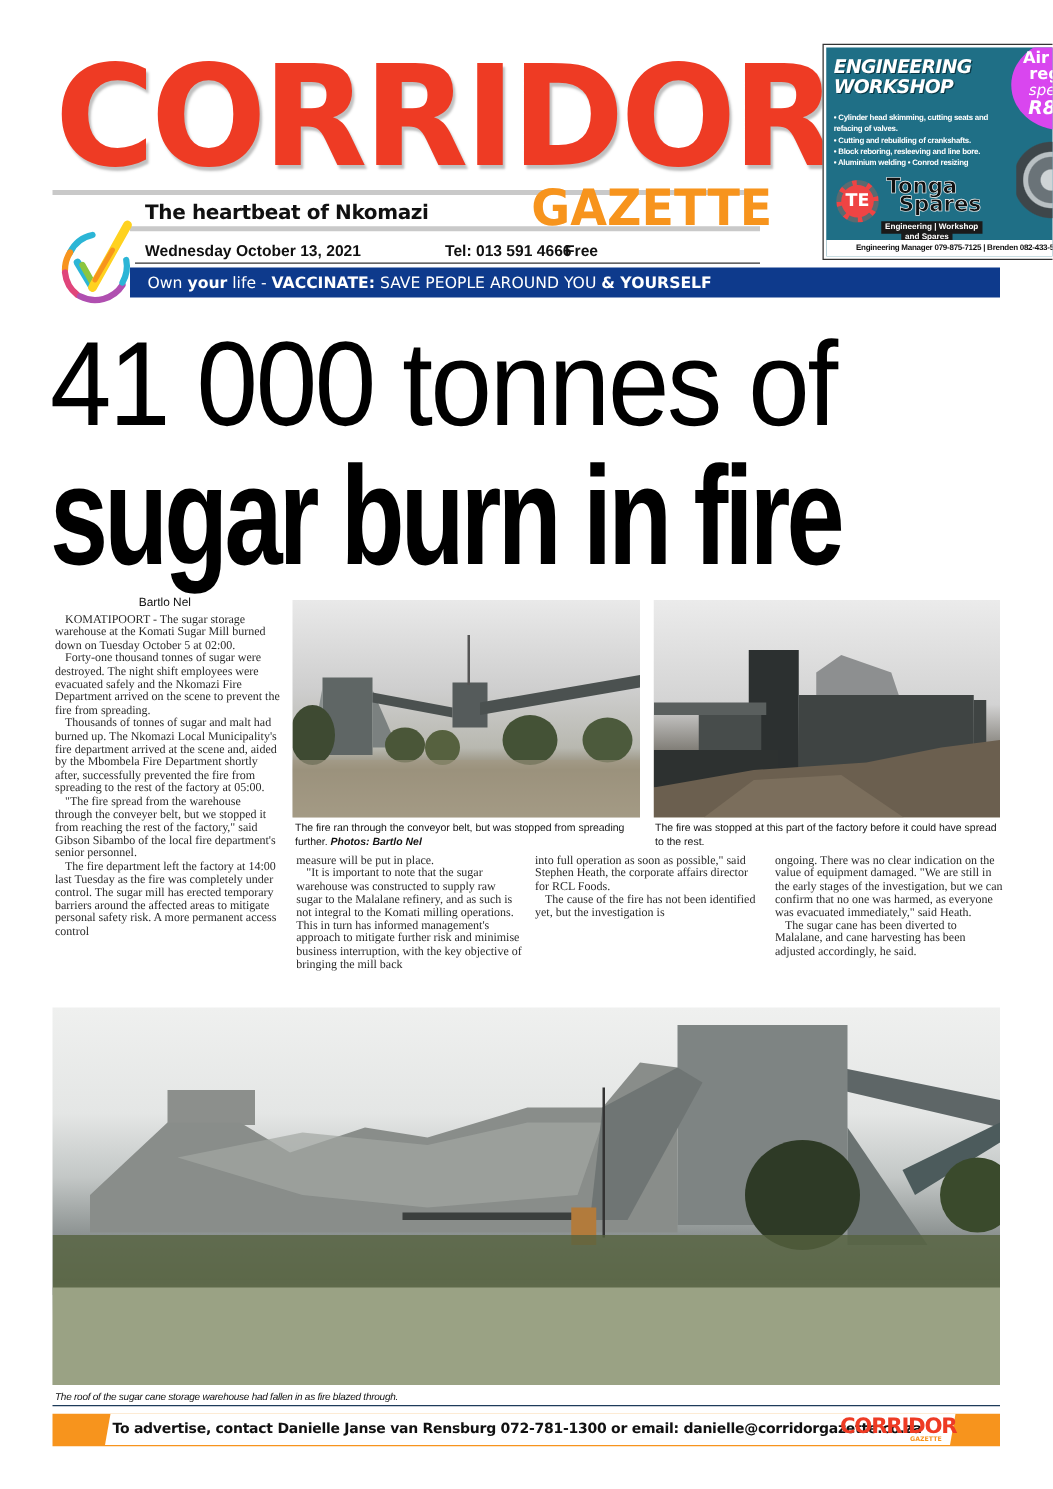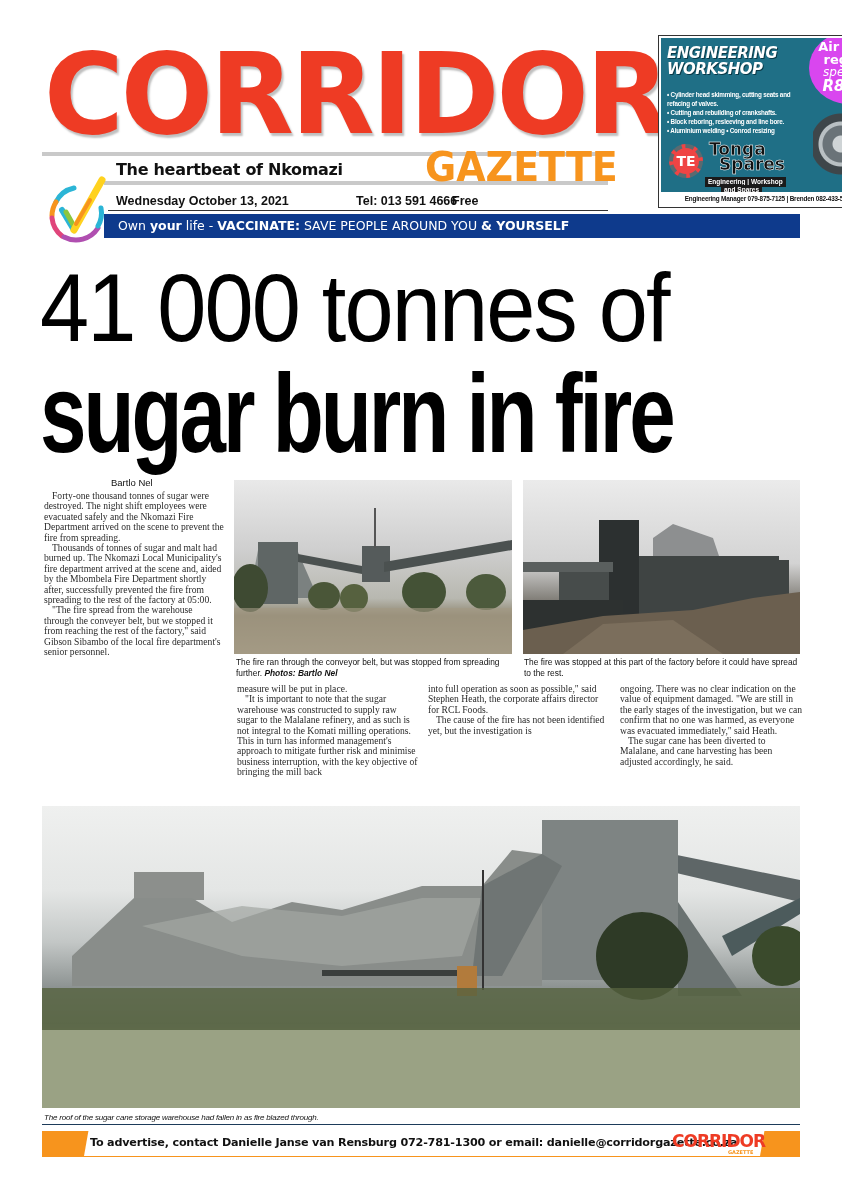--- a/index.html
+++ b/index.html
@@ -227,23 +227,25 @@
     <div class="ad-contact">Engineering Manager 079-875-7125 | Brenden 082-433-5868</div>
   </div>
 </div>
 
 <h1 class="headline-1">41 000 tonnes of</h1>
 <h1 class="headline-2">sugar burn in fire</h1>
 
 <div class="byline">Bartlo Nel</div>
 
 <div class="col col-1">
+  <p>KOMATIPOORT - The sugar storage warehouse at the Komati Sugar Mill burned down on Tuesday October 5 at 02:00.</p>
   <p>Forty-one thousand tonnes of sugar were destroyed. The night shift employees were evacuated safely and the Nkomazi Fire Department arrived on the scene to prevent the fire from spreading.</p>
   <p>Thousands of tonnes of sugar and malt had burned up. The Nkomazi Local Municipality's fire department arrived at the scene and, aided by the Mbombela Fire Department shortly after, successfully prevented the fire from spreading to the rest of the factory at 05:00.</p>
   <p>"The fire spread from the warehouse through the conveyer belt, but we stopped it from reaching the rest of the factory," said Gibson Sibambo of the local fire department's senior personnel.</p>
+  <p>The fire department left the factory at 14:00 last Tuesday as the fire was completely under control. The sugar mill has erected temporary barriers around the affected areas to mitigate personal safety risk. A more permanent access control</p>
 </div>
 <div class="col col-2">
   <p class="noind">measure will be put in place.</p>
   <p>"It is important to note that the sugar warehouse was constructed to supply raw sugar to the Malalane refinery, and as such is not integral to the Komati milling operations. This in turn has informed management's approach to mitigate further risk and minimise business interruption, with the key objective of bringing the mill back</p>
 </div>
 <div class="col col-3">
   <p class="noind">into full operation as soon as possible," said Stephen Heath, the corporate affairs director for RCL Foods.</p>
   <p>The cause of the fire has not been identified yet, but the investigation is</p>
 </div>
 <div class="col col-4">

